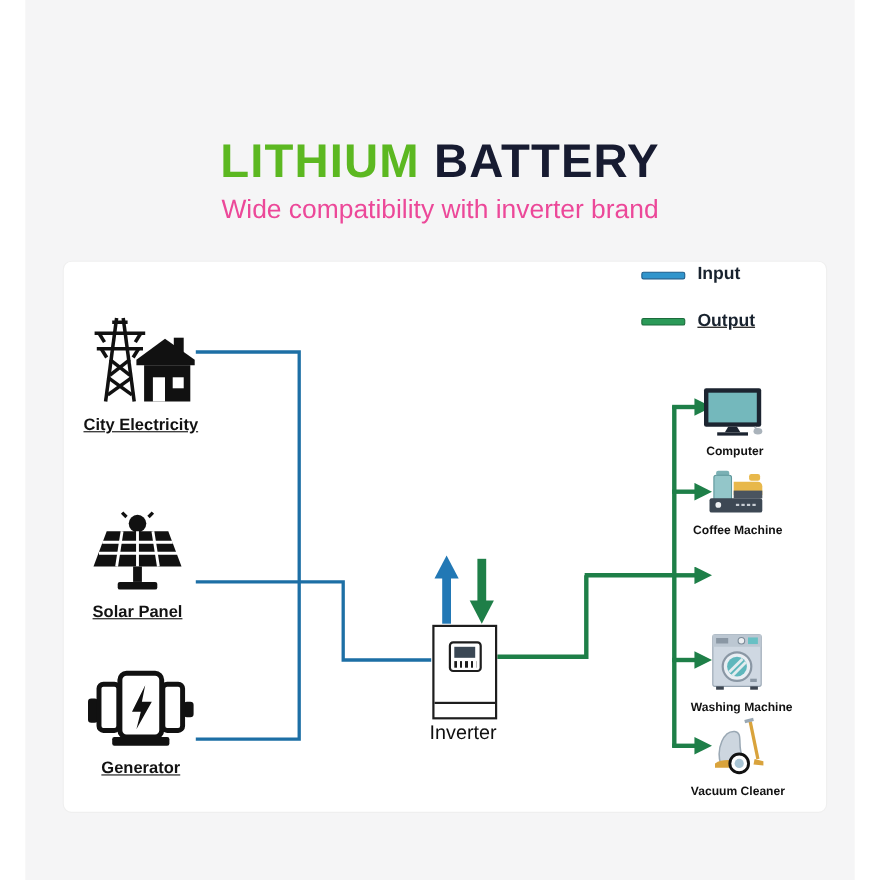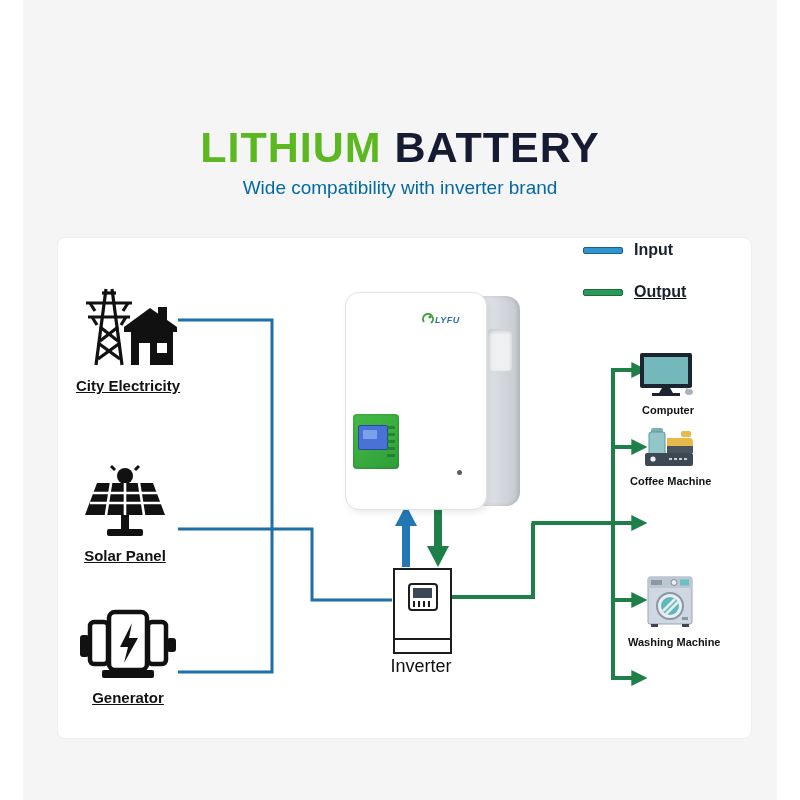--- a/index.html
+++ b/index.html
@@ -6,21 +6,21 @@
   #stage{position:relative;width:800px;height:800px;background:#ffffff;overflow:hidden;
          font-family:"Liberation Sans",sans-serif;}
   .gray-bg{position:absolute;left:23px;top:0;width:754px;height:800px;background:#f5f5f6;}
   .panel{position:absolute;left:57px;top:237px;width:693px;height:500px;background:#ffffff;
          border-radius:8px;border:1px solid #efefef;}
   
   .title-wrap{position:absolute;left:0;top:124px;width:800px;text-align:center;}
   .title{font-size:43px;font-weight:700;letter-spacing:1px;line-height:1.1;}
   .title .green{color:#5cb821;}
   .title .dark{color:#171b31;}
-  .subtitle{margin-top:6px;font-size:19px;color:#0369a1;}
+  .subtitle{margin-top:6px;font-size:24px;color:#ec4899;}
   
   .legend-row{position:absolute;display:flex;align-items:center;}
   .legend-line{width:38px;height:5px;border-radius:2px;}
   .legend-line.input{background:#3095cc;border:1px solid #1d5f8d;}
   .legend-line.output{background:#2b9a58;border:1px solid #1c6b3c;}
   .legend-label{margin-left:11px;font-size:16px;font-weight:700;color:#18222e;}
   
   .node{position:absolute;text-align:center;}
   .node .lbl{font-weight:700;color:#121212;}
   .src .lbl{font-size:15px;margin-top:4px;text-decoration:underline;}
@@ -167,39 +167,20 @@
       <rect x="89" y="33" width="9" height="14" rx="3" fill="#111"></rect>
       <rect x="12" y="17" width="18" height="42" rx="4" fill="#fff" stroke="#111" stroke-width="4.5"></rect>
       <rect x="70" y="17" width="18" height="42" rx="4" fill="#fff" stroke="#111" stroke-width="4.5"></rect>
       <rect x="31" y="7" width="38" height="58" rx="6" fill="#fff" stroke="#111" stroke-width="4.5"></rect>
       <polygon points="54,18 42,42 50,42 46,58 60,33 51,33" fill="#111"></polygon>
       <rect x="24" y="65" width="52" height="8" rx="2" fill="#111"></rect>
     </svg>
     <div class="lbl">Generator</div>
   </div>
 
-  <div class="battery">
-    <div class="bat-side">
-      <div class="bat-handle"></div>
-    </div>
-    <div class="bat-front">
-      <div class="bat-logo">
-        <svg width="13" height="13" viewBox="0 0 13 13">
-          <path d="M2,9 A5 5 0 1 1 9,10" fill="none" stroke="#3aa33a" stroke-width="2"></path>
-          <circle cx="8" cy="4" r="1.6" fill="#3aa33a"></circle>
-        </svg>
-        <span class="brand">LYFU</span>
-      </div>
-      <div class="bat-screen">
-        <div class="bat-lcd"></div>
-        <div class="bat-dots"></div>
-      </div>
-      <div class="bat-screw"></div>
-    </div>
-  </div>
 
   <div class="inverter-box">
     <div class="inv-display">
       <div class="inv-screen"></div>
       <div class="inv-btns"></div>
     </div>
     <div class="inv-split"></div>
   </div>
   <div class="inverter-label">Inverter</div>
 
@@ -248,14 +229,26 @@
         <line x1="18" y1="37" x2="30" y2="25"></line>
         <line x1="21" y1="40" x2="33" y2="28"></line>
       </g>
       <rect x="37" y="43" width="6" height="3" fill="#8a97a4"></rect>
       <rect x="6" y="50" width="7" height="3" fill="#3c4550"></rect>
       <rect x="37" y="50" width="7" height="3" fill="#3c4550"></rect>
     </svg>
     <div class="lbl">Washing Machine</div>
   </div>
 
+  <div class="node app" style="left:628px;top:650px;width:84px;">
+    <svg width="56" height="56" viewBox="0 0 56 56">
+      <line x1="40" y1="6" x2="47" y2="40" stroke="#d9a33c" stroke-width="3"></line>
+      <line x1="35" y1="6" x2="43" y2="4" stroke="#9aa8b4" stroke-width="3"></line>
+      <polygon points="44,40 52,42 52,46 43,45" fill="#d9a33c"></polygon>
+      <path d="M13,44 C9,30 16,14 26,15 C34,16 28,28 33,38 C35,42 33,45 28,45 Z" fill="#cdd6df" stroke="#9aa8b4" stroke-width="1.4"></path>
+      <path d="M8,44 q10,-6 26,0 l0,4 l-26,0 Z" fill="#d9a33c"></path>
+      <circle cx="30" cy="44" r="8.5" fill="#fff" stroke="#111" stroke-width="2.6"></circle>
+      <circle cx="30" cy="44" r="4.2" fill="#a8c4d4"></circle>
+    </svg>
+    <div class="lbl">Vacuum Cleaner</div>
+  </div>
 
 </div>
 
 </body></html>

